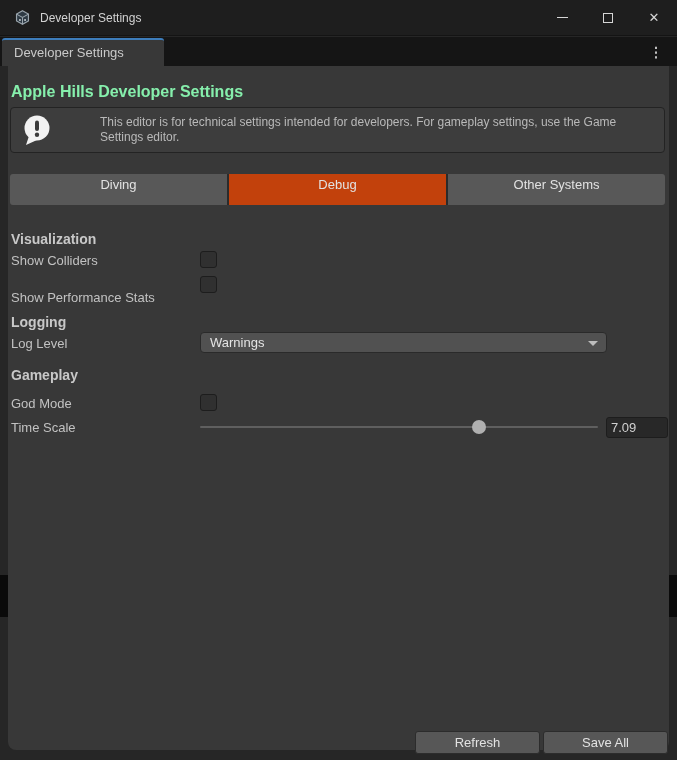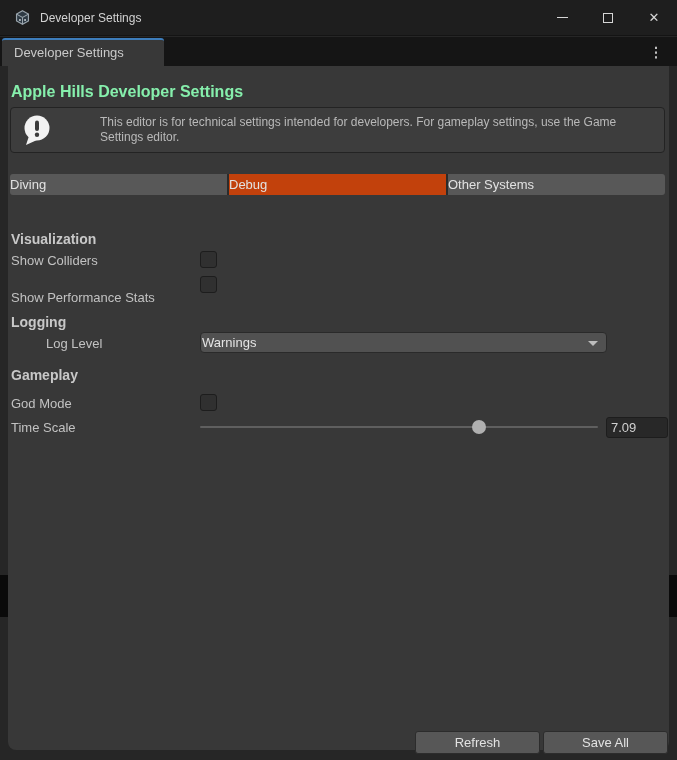--- a/index.html
+++ b/index.html
@@ -74,21 +74,21 @@
     margin-left: 7px; font-size: 12px; line-height: 15px; color: #b9b9b9;
     max-width: 555px;
   }
 
   
   .seg-toolbar {
     position: absolute; left: 2px; top: 108px; width: 655px; height: 21px;
     display: flex;
   }
   .seg {
-    flex: 1; height: 21px; line-height: 21px; text-align: left;
+    flex: 1; height: 31px; line-height: 21px; text-align: center;
     background: #585858; font-size: 13px; color: #e2e2e2;
     border-right: 2px solid #2b2b2b; cursor: default;
   }
   .seg:first-child { border-radius: 3px 0 0 3px; }
   .seg:last-child  { border-radius: 0 3px 3px 0; border-right: none; }
 
   
   .section-header {
     position: absolute; left: 3px;
     font-size: 14px; font-weight: 700; color: #c8c8c8;
@@ -97,21 +97,21 @@
     position: absolute; left: 3px;
     font-size: 13px; color: #c2c2c2;
   }
   .checkbox {
     position: absolute; left: 192px; width: 17px; height: 17px;
     background: #303030; border: 1px solid #1d1d1d; border-radius: 3px;
   }
   .dropdown {
     position: absolute; left: 192px; top: 266px; width: 407px; height: 21px;
     background: #515151; border: 1px solid #2a2a2a; border-radius: 4px;
-    font-size: 13px; color: #e4e4e4; line-height: 19px; padding-left: 1px;
+    font-size: 13px; color: #e4e4e4; line-height: 19px; padding-left: 9px;
   }
   .dropdown-caret {
     position: absolute; right: 8px; top: 8px;
     width: 0; height: 0;
     border-left: 5px solid transparent; border-right: 5px solid transparent;
     border-top: 5px solid #bdbdbd;
   }
 
   
   .slider-track {
@@ -192,21 +192,21 @@
     <div class="seg">Other Systems</div>
   </div>
 
   <div class="section-header" style="top:165px;">Visualization</div>
   <div class="field-label" style="top:187px;">Show Colliders</div>
   <div class="checkbox" style="top:185px;"></div>
   <div class="field-label" style="top:224px;">Show Performance Stats</div>
   <div class="checkbox" style="top:210px;"></div>
 
   <div class="section-header" style="top:248px;">Logging</div>
-  <div class="field-label" style="top:270px;margin-left:35px;">Log Level</div>
+  <div class="field-label" style="top:270px;">Log Level</div>
   <div class="dropdown">
     <span>Warnings</span>
     <span class="dropdown-caret"></span>
   </div>
 
   <div class="section-header" style="top:301px;text-align:center;">Gameplay</div>
   <div class="field-label" style="top:330px;">God Mode</div>
   <div class="checkbox" style="top:328px;"></div>
   <div class="field-label" style="top:354px;">Time Scale</div>
   <div class="slider-track">

